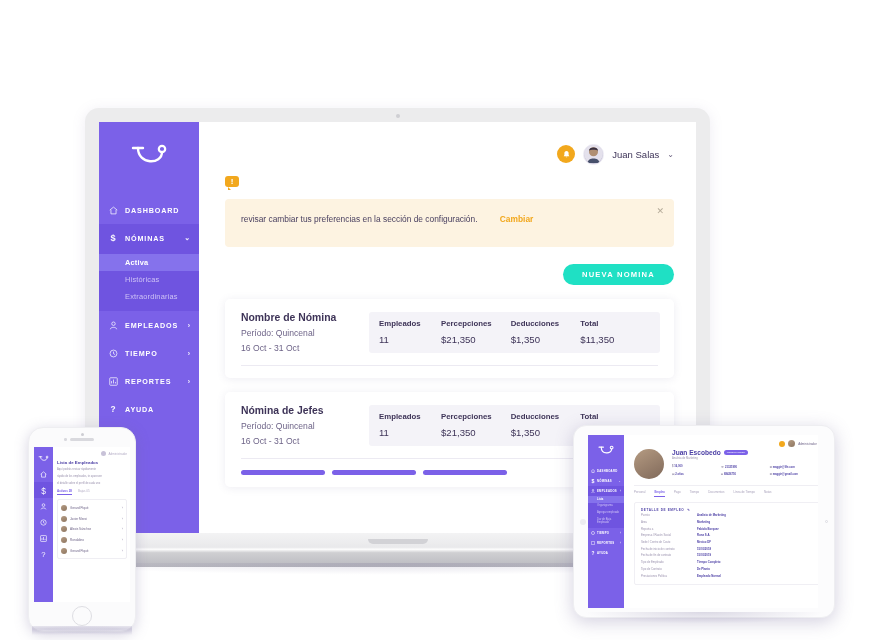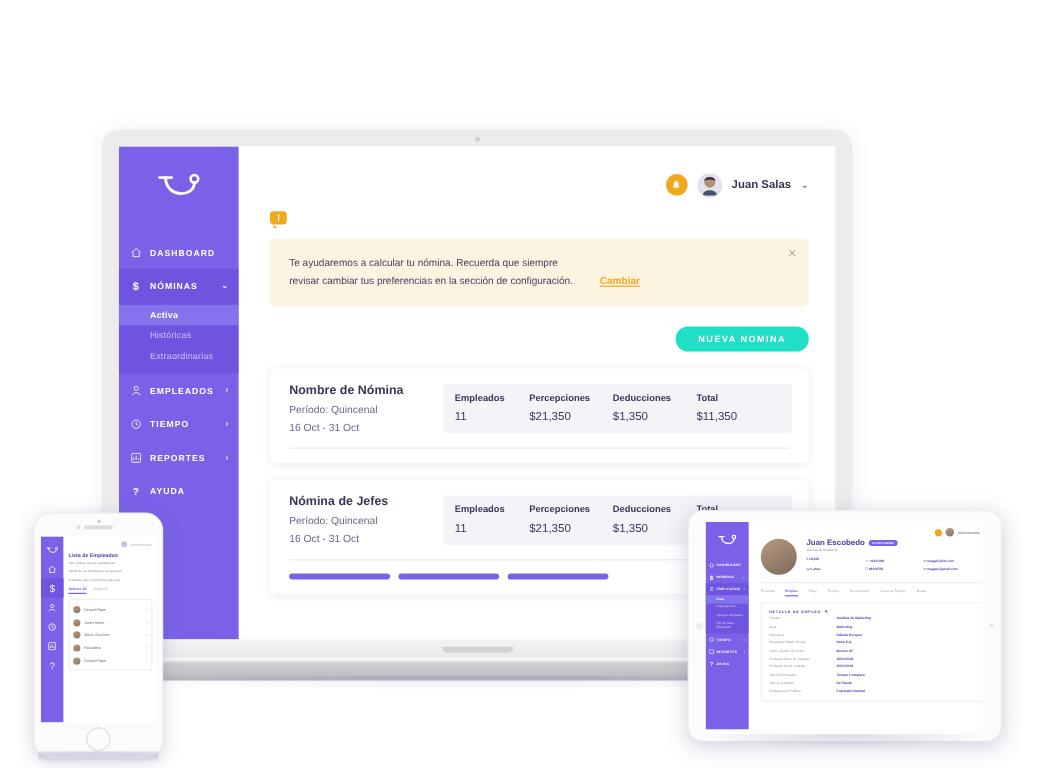--- a/index.html
+++ b/index.html
@@ -79,21 +79,21 @@
     width: 18px; height: 18px; border-radius: 50%; background: #f2a81d;
     display:flex; align-items:center; justify-content:center; color:#fff; font-size:10px;
   }
   .avatar {
     width: 21px; height: 21px; border-radius: 50%; overflow:hidden;
     background: linear-gradient(160deg,#dcd9e6,#c7c2d6);
     display:flex; align-items:flex-end; justify-content:center;
     border: 1px solid #eceaf3;
   }
   .avatar svg { display:block; }
-  .user-name { font-size: 9.5px; color: #3e3458; font-weight: 700; text-align: center; }
+  .user-name { font-size: 9.5px; color: #3e3458; font-weight: 400; text-align: center; }
   .caret { font-size: 8px; color: #6b6080; }
 
   .page-title {
     margin-top: 10px; font-size: 20px; color: #4c3fa5; font-weight: 400;
     display: flex; align-items: center; gap: 8px; letter-spacing: -0.2px;
   }
   .title-badge {
     background: #f2a81d; color:#fff; border-radius: 3px; width: 14px; height: 11px;
     position: relative; display:flex; align-items:center; justify-content:center;
     font-size: 8px; font-weight: 700; line-height:1;
@@ -101,21 +101,21 @@
   .title-badge:after {
     content:""; position:absolute; left:3px; bottom:-3px;
     border-left: 3px solid #f2a81d; border-top: 3px solid transparent; border-bottom: 0;
   }
 
   .banner {
     margin-top: 12px; background: #fdf3e1; border-radius: 4px;
     padding: 13px 16px 14px 16px; position: relative; min-height: 48px;
   }
   .banner p { font-size: 8.4px; color: #4a4160; line-height: 1.75; }
-  .banner .lnk { color: #f2a81d; text-decoration: underline; font-weight: 700; margin-left: 20px; }
+  .banner .lnk { color: #f2a81d; font-weight: 700; margin-left: 20px; }
   .banner-close {
     position: absolute; right: 10px; top: 8px; color: #b5ab99; font-size: 9px; line-height:1;
   }
 
   .btn-row { display: flex; justify-content: flex-end; margin-top: 17px; }
   .btn-new {
     background: #1fe0c4; color: #ffffff; border: none; border-radius: 14px;
     height: 21px; padding: 0 19px; font-size: 7.6px; letter-spacing: 1.2px; font-weight: 700;
   }
 
@@ -358,21 +358,20 @@
             </div>
             <div class="user-name">Juan Salas</div>
             <div class="caret">⌄</div>
           </div>
 
           <div class="page-title">
             <span class="title-badge">!</span>
           </div>
 
           <div class="banner">
-            <p>Te ayudaremos a calcular tu nómina. Recuerda que siempre</p>
             <p>
               <span>revisar cambiar tus preferencias en la sección de configuración.</span>
               <span class="lnk">Cambiar</span>
             </p>
             <div class="banner-close">✕</div>
           </div>
 
           <div class="btn-row">
             <button class="btn-new">NUEVA NOMINA</button>
           </div>

